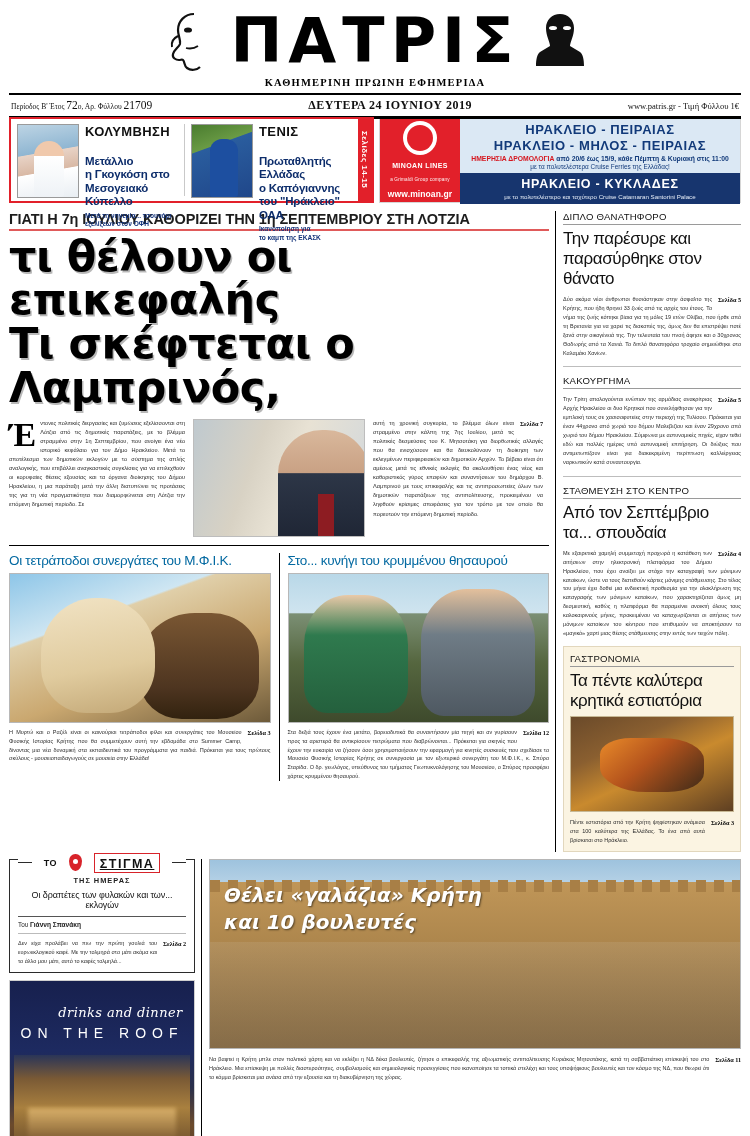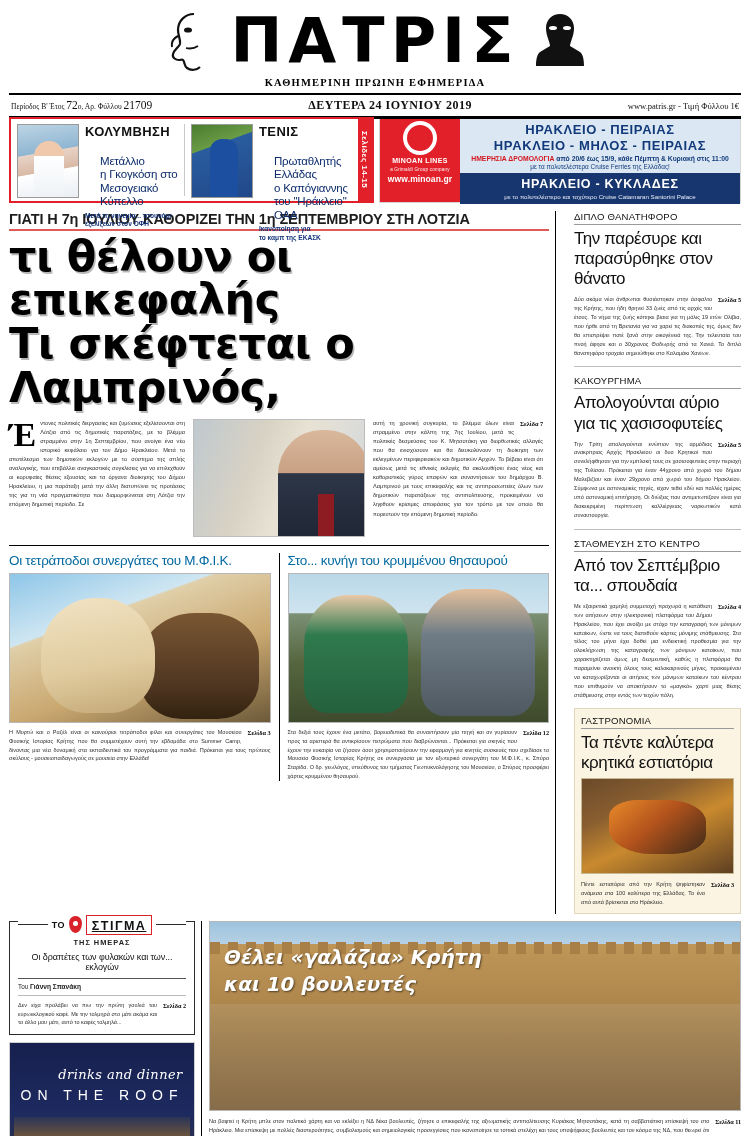--- a/index.html
+++ b/index.html
@@ -41,49 +41,49 @@
   .sports-box { flex: 0 0 365px; border: 2px solid #e2202a; display: flex; position: relative; background:#fff; }
   .sport-item { display: flex; gap: 6px; padding: 5px 4px 5px 6px; flex: 1 1 50%; }
   .sport-photo { width: 62px; height: 74px; flex: 0 0 62px; border: 1px solid #9a9a9a; position: relative; overflow: hidden; }
   .sp1 { background: linear-gradient(170deg,#bdd4e4 0%,#8fb6d2 38%,#e8d3c6 39%,#d9b9a5 62%,#ffffff 63%,#e9eef3 100%); }
   .sp1::after { content:""; position:absolute; left:16px; top:16px; width:30px; height:56px; border-radius:16px 16px 4px 4px;
                 background:linear-gradient(180deg,#f0c9ac 0%,#f0c9ac 26%,#ffffff 27%,#eef2f6 100%); }
   .sp2 { background: linear-gradient(160deg,#4a7c2f 0%,#6a9b45 30%,#2a5d9e 31%,#20478a 100%); }
   .sp2::after { content:""; position:absolute; left:18px; top:14px; width:28px; height:58px; border-radius:12px 12px 3px 3px; background:#1d4fa0; }
   .sport-text { flex: 1 1 auto; min-width: 0; }
   .sport-kicker { font-size: 13px; font-weight: bold; letter-spacing: .4px; color: #111; margin-bottom: 16px; }
-  .sport-head { font-size: 11.5px; font-weight: normal; color: #0d2d6b; line-height: 1.17; letter-spacing: -0.2px; margin-left: 15px; }
+  .sport-head { font-size: 11.5px; font-weight: bold; color: #0d2d6b; line-height: 1.17; letter-spacing: -0.2px; }
   .sport-sub { font-size: 6.6px; font-weight: bold; color: #13337a; line-height: 1.25; margin-top: 3px; }
   .sport-divider { width: 1px; background: #c9c9c9; margin: 5px 0; }
   .sport-pages {
     flex: 0 0 14px; background: #e2202a; color: #fff; font-size: 8px; font-weight: bold;
     writing-mode: vertical-rl; display: flex; align-items: center; justify-content: center; letter-spacing: .5px;
   }
   .minoan { flex: 1 1 auto; display: flex; border: 1px solid #d6d6d6; }
-  .minoan-logo { flex: 0 0 80px; background: #e2202a; color: #fff; display: flex; flex-direction: column; align-items: center; justify-content: flex-start; gap: 2px; padding: 3px; }
+  .minoan-logo { flex: 0 0 80px; background: #e2202a; color: #fff; display: flex; flex-direction: column; align-items: center; justify-content: space-between; gap: 2px; padding: 3px; }
   .minoan-mark { width: 34px; height: 34px; border-radius: 50%; background: #fff; position: relative; }
   .minoan-mark::after { content:""; position:absolute; inset:4px; border-radius:50%; background:#e2202a; }
   .minoan-name { font-size: 7px; font-weight: bold; letter-spacing: .4px; line-height: 1.1; text-align:center; }
   .minoan-grim { font-size: 4.6px; letter-spacing: .2px; opacity:.95; }
   .minoan-url { font-size: 8.5px; font-weight: bold; letter-spacing: .1px; }
   .minoan-body { flex: 1 1 auto; display: flex; flex-direction: column; }
   .mn-top { background: #dbe8f4; padding: 4px 6px 3px; text-align: center; flex: 1 1 auto; }
   .mn-r1 { font-size: 13px; font-weight: bold; color: #123a7a; letter-spacing: .6px; }
   .mn-r2 { font-size: 13px; font-weight: bold; color: #123a7a; letter-spacing: .6px; margin-top: 1px; }
   .mn-r3 { font-size: 6.8px; font-weight: bold; color: #d5161e; margin-top: 2px; }
   .mn-r3 .dk { color: #123a7a; }
   .mn-r4 { font-size: 6.4px; color: #123a7a; margin-top: 1px; }
   .mn-bot { background: #17356e; padding: 4px 6px 4px; text-align: center; }
   .mn-b1 { font-size: 12.5px; font-weight: bold; color: #fff; letter-spacing: .7px; }
   .mn-b2 { font-size: 6.2px; color: #e7eef8; margin-top: 2px; }
 
   
   .grid { display: flex; gap: 6px; padding: 8px 9px 0 9px; }
   .col-main { flex: 1 1 auto; min-width: 0; }
-  .col-side { flex: 0 0 186px; border-left: 1px solid #000; padding-left: 18px; }
+  .col-side { flex: 0 0 186px; border-left: 1px solid #000; padding-left: 7px; }
 
   
   .lead-kicker { font-size: 14.5px; color: #1d1d1d; letter-spacing: -0.1px; padding-bottom: 2px; font-weight: bold; }
   .lead-rule { height: 1.6px; background: #e05a5a; margin-bottom: 4px; }
   .lead-head {
     font-family: "DejaVu Sans", sans-serif; font-weight: bold;
     font-size: 43px; line-height: 1.02; letter-spacing: -0.5px; color: #000;
     text-shadow: 1.5px 1.5px 0 rgba(0,0,0,.28);
   }
   .lead-head .l2 { display:block; }
@@ -131,21 +131,21 @@
     background: linear-gradient(155deg,#6a4a2a 0%,#8a5f30 30%,#c98a2e 55%,#5e3f22 100%); }
   .gastro-photo::after { content:""; position:absolute; left:18%; top:22%; width:64%; height:58%;
     background: linear-gradient(140deg,#e98b2a 0%,#b4531c 45%,#3d2a18 100%); border-radius: 30% 40% 35% 45%; }
 
   
   .lower { display: flex; gap: 6px; padding: 7px 9px 0 9px; }
   .lower-left { flex: 0 0 186px; }
   .lower-mid { flex: 1 1 auto; min-width: 0; border-left: 1px solid #000; padding-left: 7px; }
 
   .stigma { border: 1px solid #2b2b2b; padding: 8px 8px 7px; position: relative; }
-  .stigma-top { display: flex; align-items: center; justify-content: center; gap: 4px; margin-top: -15px; background: #fff; }
+  .stigma-top { display: flex; align-items: center; justify-content: center; gap: 12px; margin-top: -15px; background: #fff; }
   .stg-to { font-size: 9px; font-weight: bold; color: #111; letter-spacing: .4px; }
   .stg-pin { width: 13px; height: 17px; background: #d8232a; border-radius: 50% 50% 50% 50% / 42% 42% 62% 62%; position: relative; }
   .stg-pin::after { content:""; position:absolute; left:4px; top:4.5px; width:5px; height:5px; border-radius:50%; background:#fff; }
   .stg-box { border: 1.6px solid #d8232a; padding: 0 5px; }
   .stg-word { font-size: 12.5px; font-weight: bold; color: #111; letter-spacing: 1.5px; text-decoration: underline; }
   .stg-line { flex: 1 1 auto; height: 1px; background: #2b2b2b; }
   .stg-day { text-align: center; font-size: 7.4px; font-weight: bold; letter-spacing: 1px; color: #222; margin-top: 3px; }
   .stg-title { text-align: center; font-size: 9px; color: #111; margin-top: 5px; letter-spacing: -0.1px; }
   .stg-rule { height: 1px; background: #555; margin: 6px 0 4px; }
   .stg-by { font-size: 6.4px; color: #222; }
@@ -328,21 +328,20 @@
         <div class="side-body">
           <span class="pageref inl">Σελίδα 5</span>
           <span>Δύο ακόμα νέοι άνθρωποι θυσιάστηκαν στην άσφαλτο της Κρήτης, που ήδη θρηνεί 33 ζωές από τις αρχές του έτους. Το νήμα της ζωής κόπηκε βίαια για τη μόλις 19 ετών Ολίβια, που ήρθε από τη Βρετανία για να χαρεί τις διακοπές της, όμως δεν θα επιστρέψει ποτέ ξανά στην οικογένειά της. Την τελευταία του πνοή άφησε και ο 30χρονος Θοδωρής από τα Χανιά. Το διπλό θανατηφόρο τροχαίο σημειώθηκε στο Καλαμάκι Χανίων.</span>
         </div>
       </div>
 
       <div class="side-sep"></div>
 
       <div>
         <div class="side-kicker">ΚΑΚΟΥΡΓΗΜΑ</div>
-        <div class="side-head">Απολογούνται αύριο για τις χασισοφυτείες</div>
         <div class="side-body">
           <span class="pageref inl">Σελίδα 5</span>
           <span>Την Τρίτη απολογούνται ενώπιον της αρμόδιας ανακρίτριας Αρχής Ηρακλείου οι δυο Κρητικοί που συνελήφθησαν για την εμπλοκή τους σε χασισοφυτείες στην περιοχή της Τυλίσου. Πρόκειται για έναν 44χρονο από χωριό του δήμου Μαλεβιζίου και έναν 29χρονο από χωριό του δήμου Ηρακλείου. Σύμφωνα με αστυνομικές πηγές, είχαν τεθεί εδώ και πολλές ημέρες υπό αστυνομική επιτήρηση. Οι διώξεις που αντιμετωπίζουν είναι για διακεκριμένη περίπτωση καλλιέργειας ναρκωτικών κατά συναυτουργία.</span>
         </div>
       </div>
 
       <div class="side-sep"></div>
 
       <div>
         <div class="side-kicker">ΣΤΑΘΜΕΥΣΗ ΣΤΟ ΚΕΝΤΡΟ</div>

